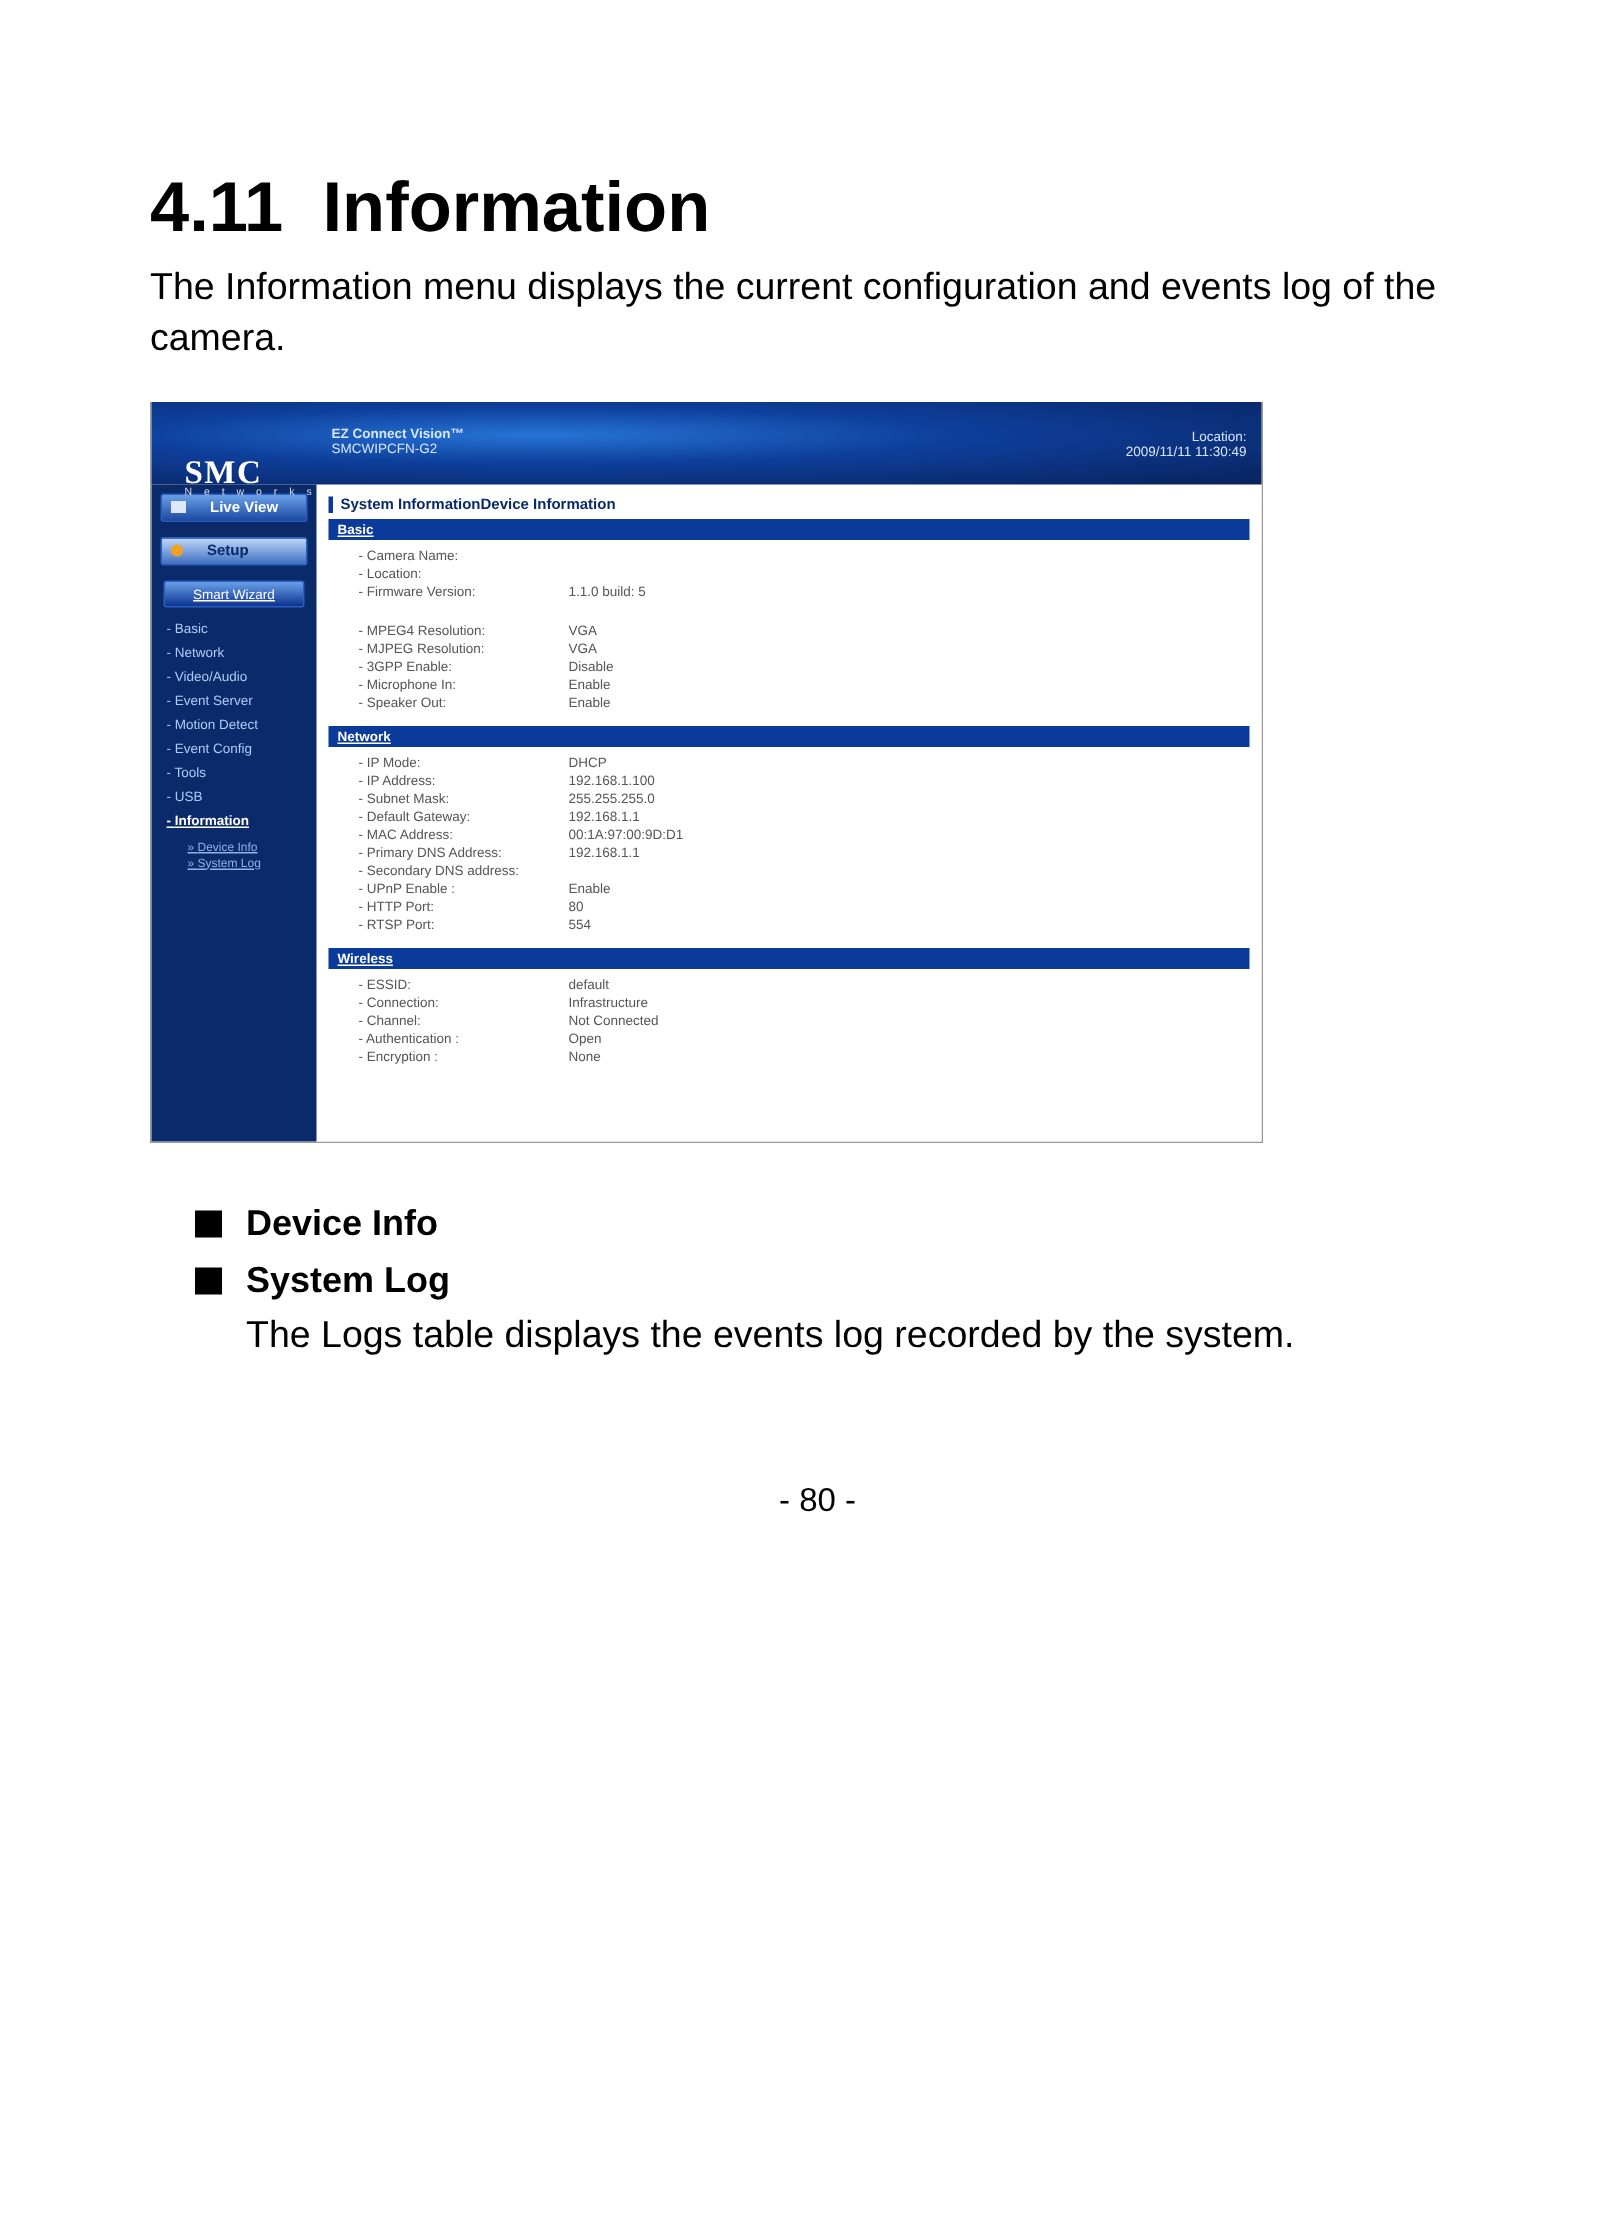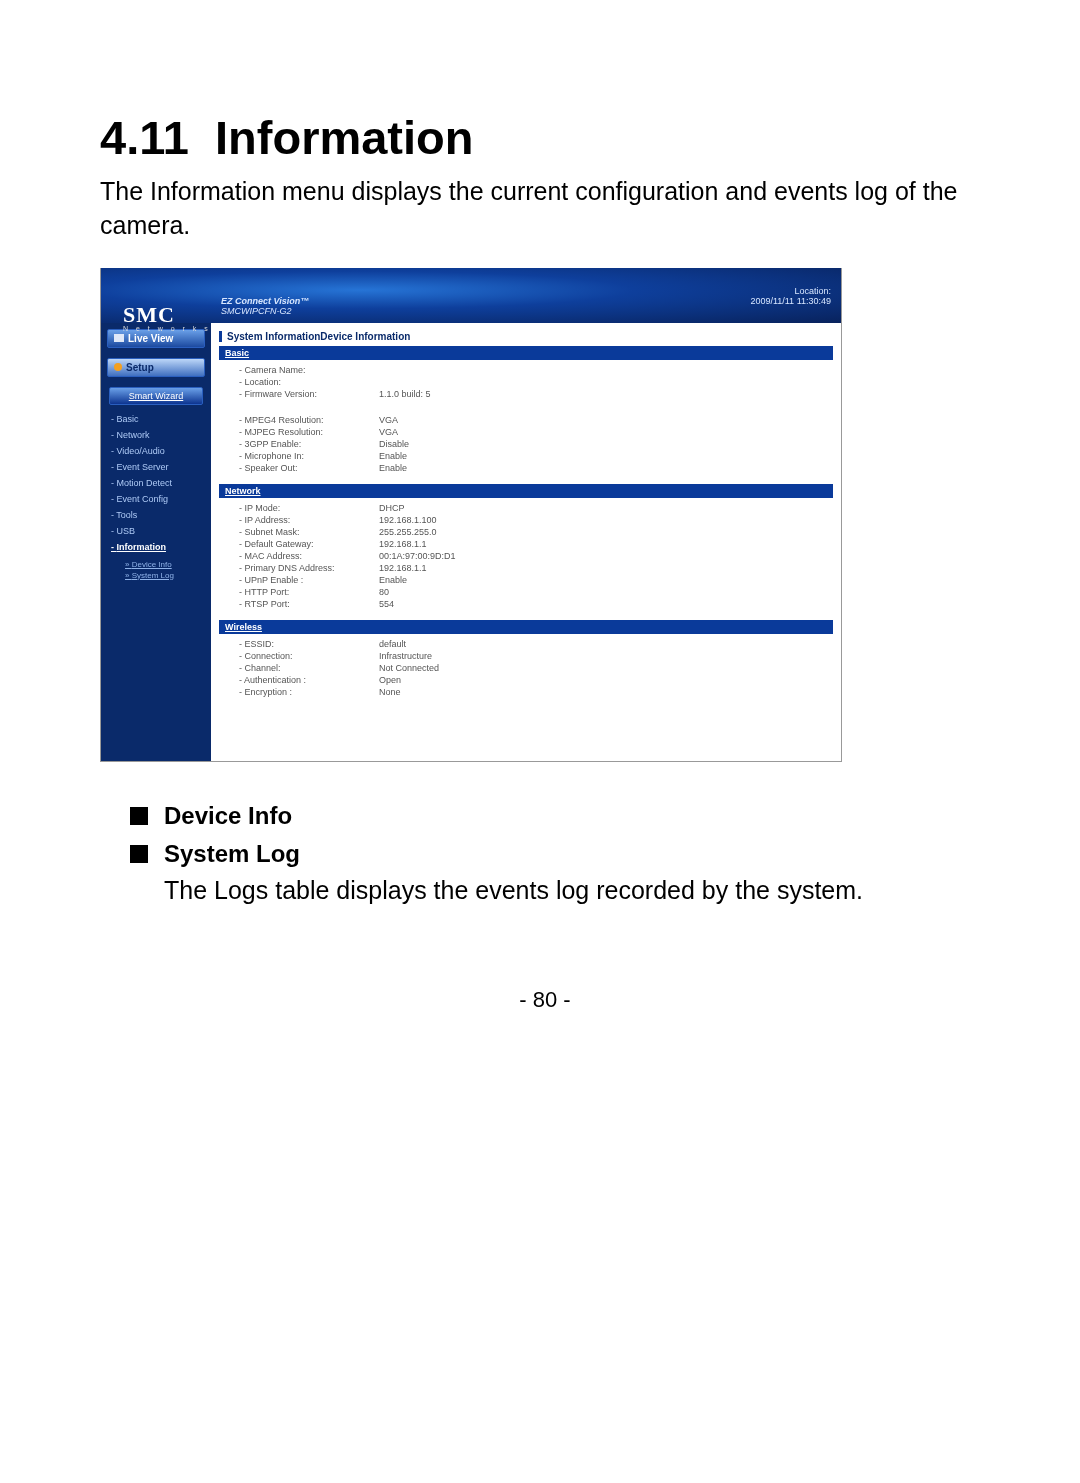--- a/index.html
+++ b/index.html
@@ -44,21 +44,21 @@
   }
   .logo-main {
     font-family: "Times New Roman", serif;
     font-size: 22px; font-weight: bold; letter-spacing: 1px;
     color: #fff;
   }
   .logo-sub {
     font-size: 7px; letter-spacing: 3px; margin-top: -3px; color: #ddd;
   }
   .header-model {
-    position: absolute; left: 120px; top: 28px; font-size: 9px; color: #d7e6ff; font-style: italic;
+    position: absolute; left: 120px; top: 16px; font-size: 9px; color: #d7e6ff;
   }
   .header-model .line1 { font-weight: bold; }
   .header-loc {
     position: absolute; right: 10px; top: 18px; text-align: right; font-size: 9px; color: #d7e6ff;
   }
   .ss-body {
     display: flex;
     background: #fff;
   }
   .sidebar {
@@ -70,21 +70,21 @@
   }
   .side-btn {
     margin: 6px 6px 10px 6px;
     background: linear-gradient(180deg, #6aa0e8, #1c4aa0);
     border: 1px solid #2a5fbf;
     border-radius: 2px;
     padding: 3px 6px;
     color: #fff;
     font-size: 10px;
     font-weight: bold;
-    display: flex; align-items: center; gap: 4px;
+    display: flex; align-items: center; gap: 16px;
   }
   .side-btn.alt {
     background: linear-gradient(180deg, #bcd6f8, #3f6fc0);
     color: #0a2a6a;
   }
   .side-nav {
     list-style: none; margin: 4px 0 0 0; padding: 0 0 0 10px;
   }
   .side-nav li {
     padding: 3px 0; color: #aecaf6;
@@ -256,20 +256,24 @@
             </div>
           <div class="kv">
               <span class="k">MAC Address:</span>
               <span class="v">00:1A:97:00:9D:D1</span>
             </div>
           <div class="kv">
               <span class="k">Primary DNS Address:</span>
               <span class="v">192.168.1.1</span>
             </div>
           <div class="kv">
+              <span class="k">Secondary DNS address:</span>
+              <span class="v"></span>
+            </div>
+          <div class="kv">
               <span class="k">UPnP Enable :</span>
               <span class="v">Enable</span>
             </div>
           <div class="kv">
               <span class="k">HTTP Port:</span>
               <span class="v">80</span>
             </div>
           <div class="kv">
               <span class="k">RTSP Port:</span>
               <span class="v">554</span>

